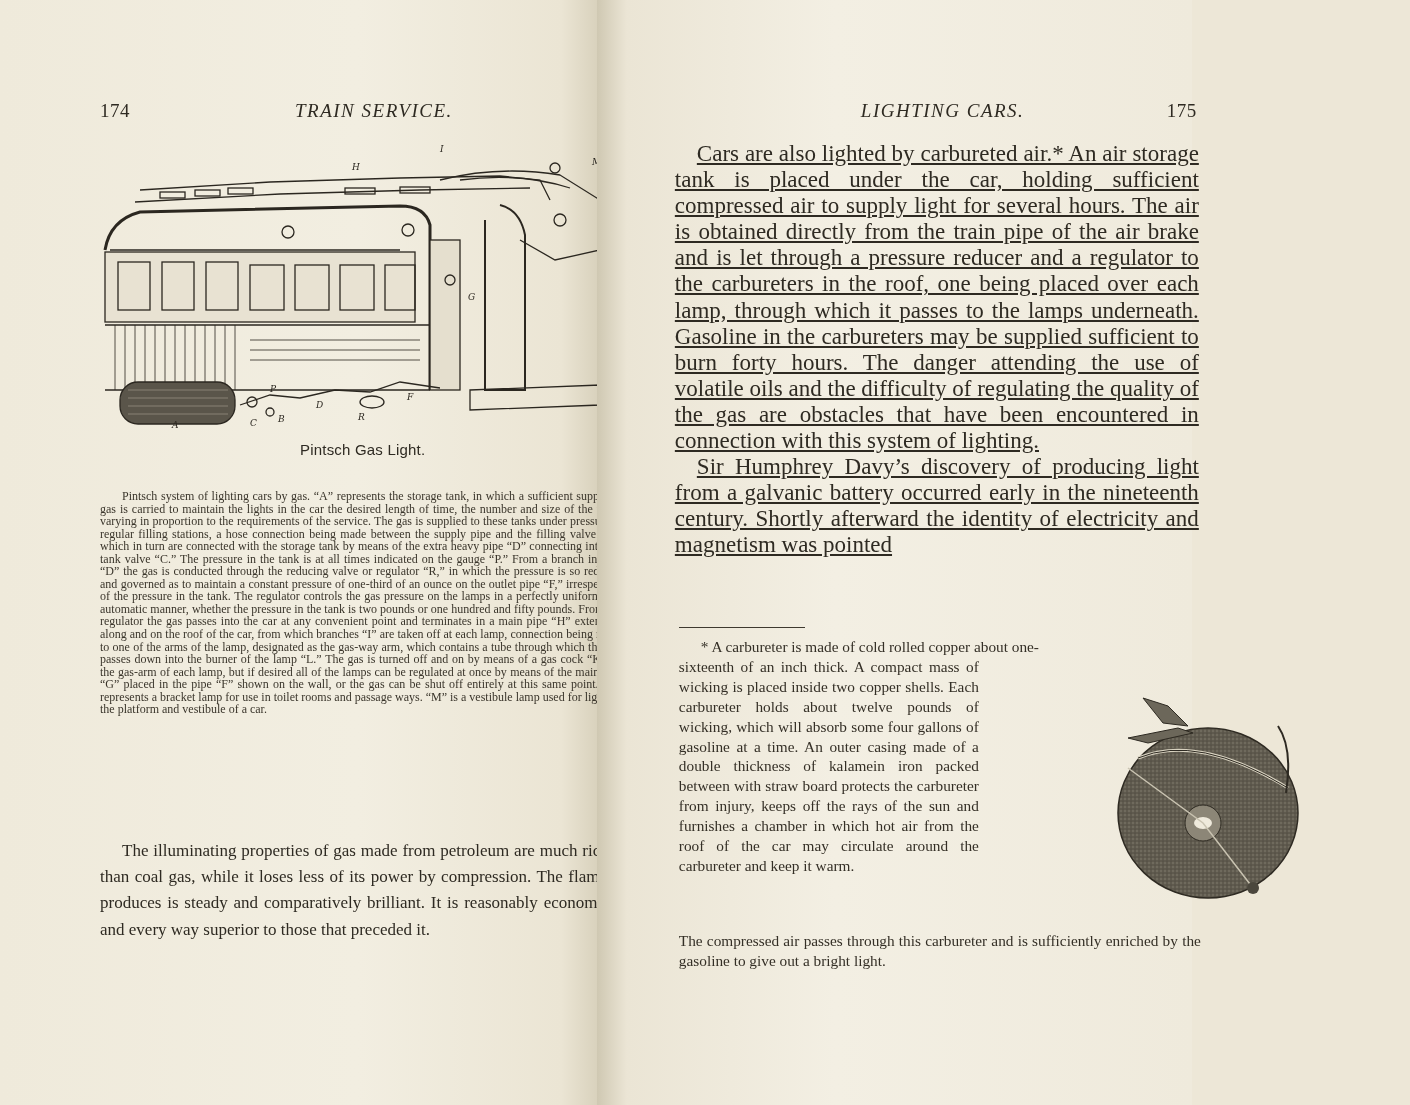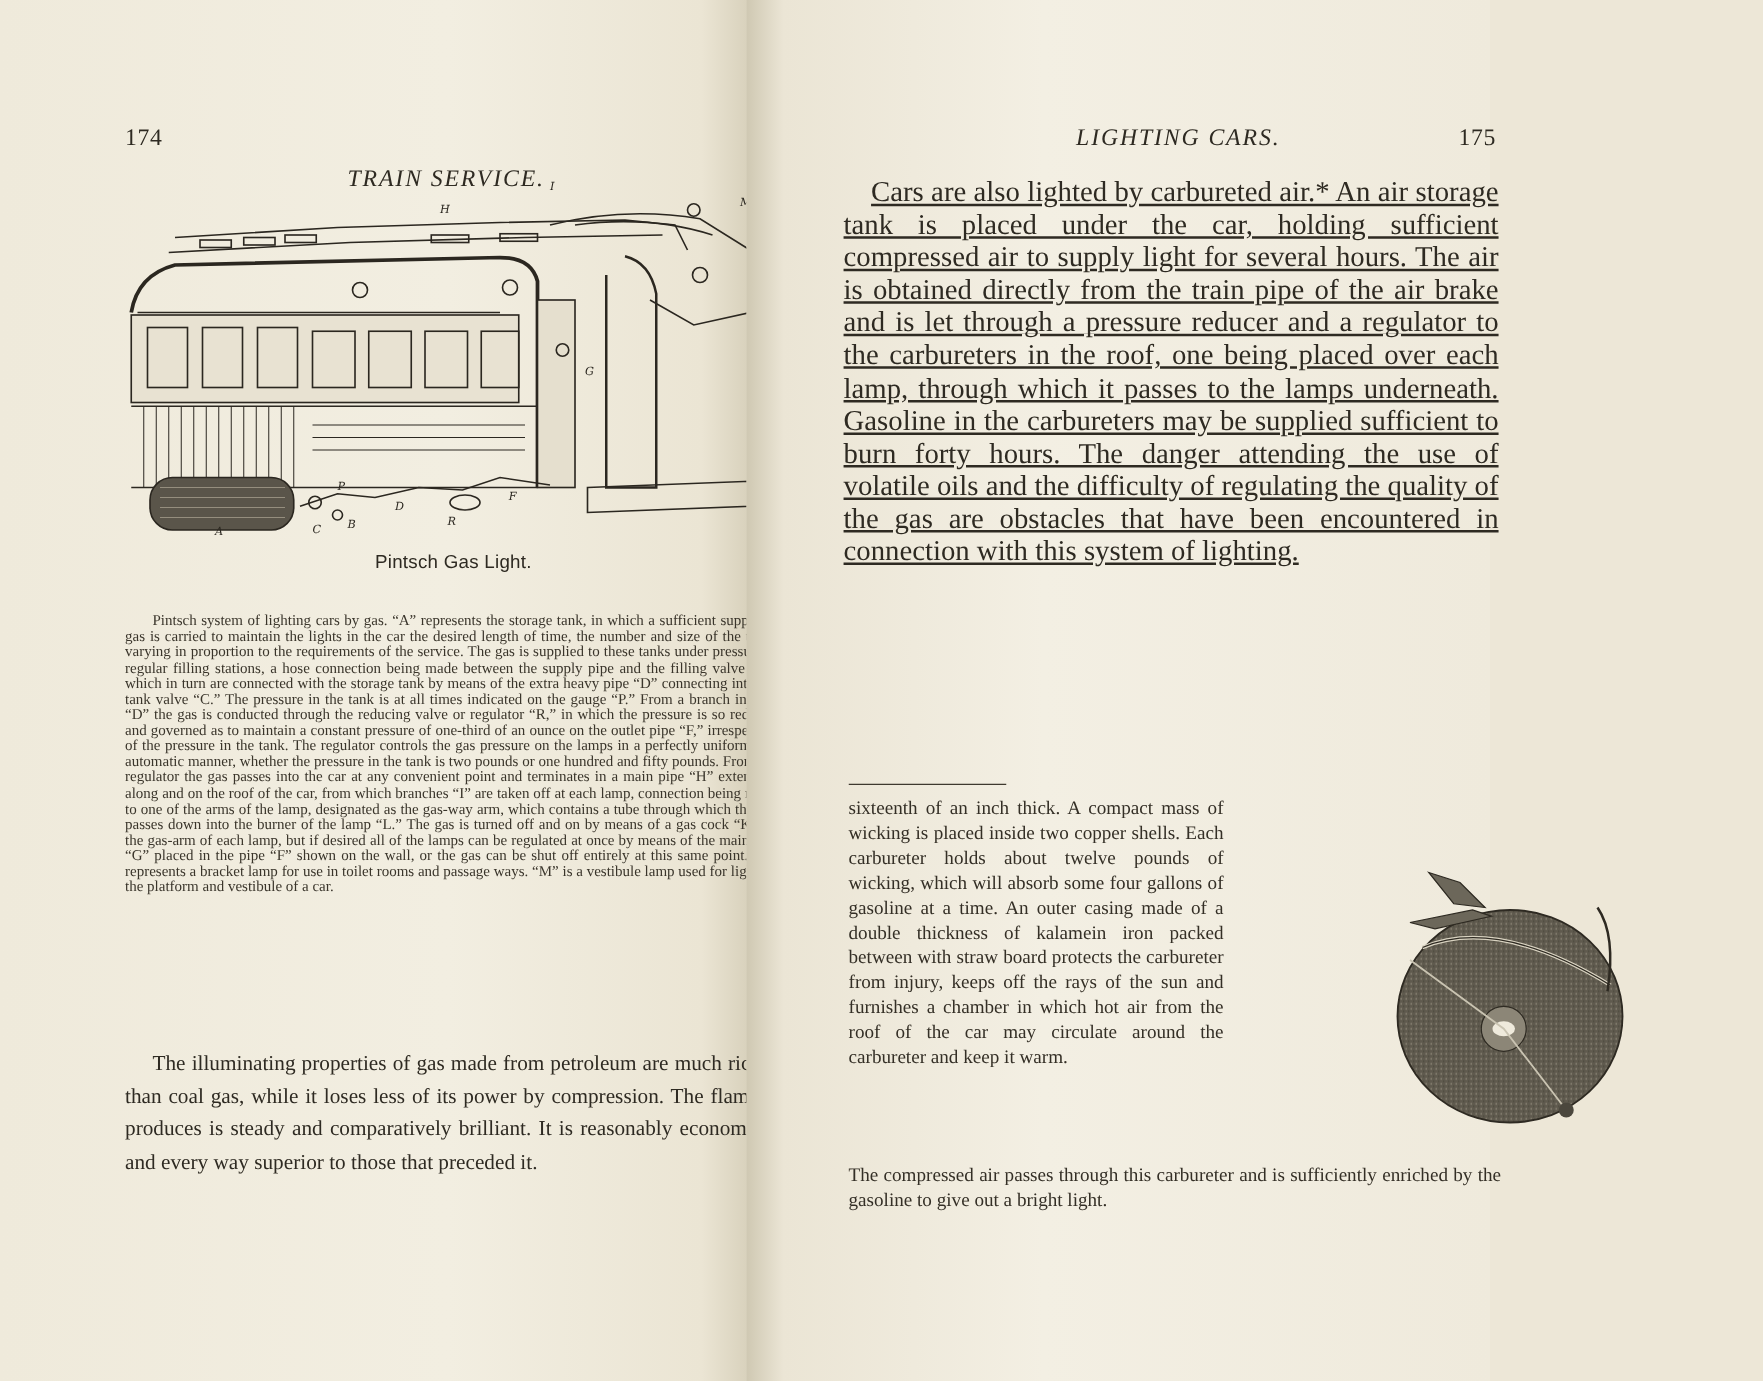--- a/index.html
+++ b/index.html
@@ -14,21 +14,21 @@
   .page.left { width: 706px; background: linear-gradient(to right, #efeadb 0%, #f2eee1 60%, #ebe5d4 94%, #d9d2bd 100%); }
   .page.right { width: 704px; background: linear-gradient(to right, #cfc8b2 0%, #ebe5d5 5%, #f3efe3 40%, #efeadc 100%); }
   .gutter { position: absolute; left: 704px; top: 0; width: 3px; height: 1105px; background: #8e8770; opacity: .55; }
 
   .running-head { position: absolute; top: 100px; font-size: 19px; }
   .folio { position: absolute; top: 100px; font-size: 19px; letter-spacing: .5px; }
   .running-title { font-style: italic; letter-spacing: 1.5px; }
 
   
   .left .folio { left: 100px; }
-  .left .running-head { left: 278px; margin-top: 33px; }
+  .left .running-head { left: 295px; }
   .figure-train { position: absolute; left: 100px; top: 140px; width: 520px; height: 292px; }
   .caption { position: absolute; left: 300px; top: 441px; font-size: 15px; font-family: "Liberation Sans", "DejaVu Sans", sans-serif; letter-spacing: .2px; }
   .fig-note {
     position: absolute; left: 100px; top: 478px; width: 522px;
     font-size: 12px; line-height: 12.55px; text-align: justify; text-indent: 22px;
     color: #3a352b;
   }
   .body-left {
     position: absolute; left: 100px; top: 821px; width: 522px;
     font-size: 17px; line-height: 26.2px; text-align: justify; text-indent: 22px;
@@ -136,24 +136,26 @@
   </div>
 
   <div class="gutter"></div>
 
   <div class="page right">
     <div class="running-head running-title">LIGHTING CARS.</div>
     <div class="folio">175</div>
 
     <div class="body-right">
       <p>Cars are also lighted by carbureted air.* An air storage tank is placed under the car, holding sufficient compressed air to supply light for several hours. The air is obtained directly from the train pipe of the air brake and is let through a pressure reducer and a regulator to the carbureters in the roof, one being placed over each lamp, through which it passes to the lamps underneath. Gasoline in the carbureters may be supplied sufficient to burn forty hours. The danger attending the use of volatile oils and the difficulty of regulating the quality of the gas are obstacles that have been encountered in connection with this system of lighting.</p>
+      <p>Sir Humphrey Davy’s discovery of producing light from a galvanic battery occurred early in the nineteenth century. Shortly afterward the identity of electricity and magnetism was pointed</p>
     </div>
 
     <div class="footnote-rule"></div>
     <div class="footnote">
+      <div class="fn-first">* A carbureter is made of cold rolled copper about one-</div>
       <div class="fn-col">sixteenth of an inch thick. A compact mass of wicking is placed inside two copper shells. Each carbureter holds about twelve pounds of wicking, which will absorb some four gallons of gasoline at a time. An outer casing made of a double thickness of kalamein iron packed between with straw board protects the carbureter from injury, keeps off the rays of the sun and furnishes a chamber in which hot air from the roof of the car may circulate around the carbureter and keep it warm.</div>
     </div>
     <div class="fn-tail-wrap">The compressed air passes through this carbureter and is sufficiently enriched by the gasoline to give out a bright light.</div>
   </div>
 
   <svg class="figure-carb" viewBox="0 0 200 225" xmlns="http://www.w3.org/2000/svg">
     <defs>
       <pattern id="stipple" width="4" height="4" patternUnits="userSpaceOnUse">
         <rect width="4" height="4" fill="#5f5a4e"></rect>
         <circle cx="1" cy="1" r=".7" fill="#8c8677"></circle>

